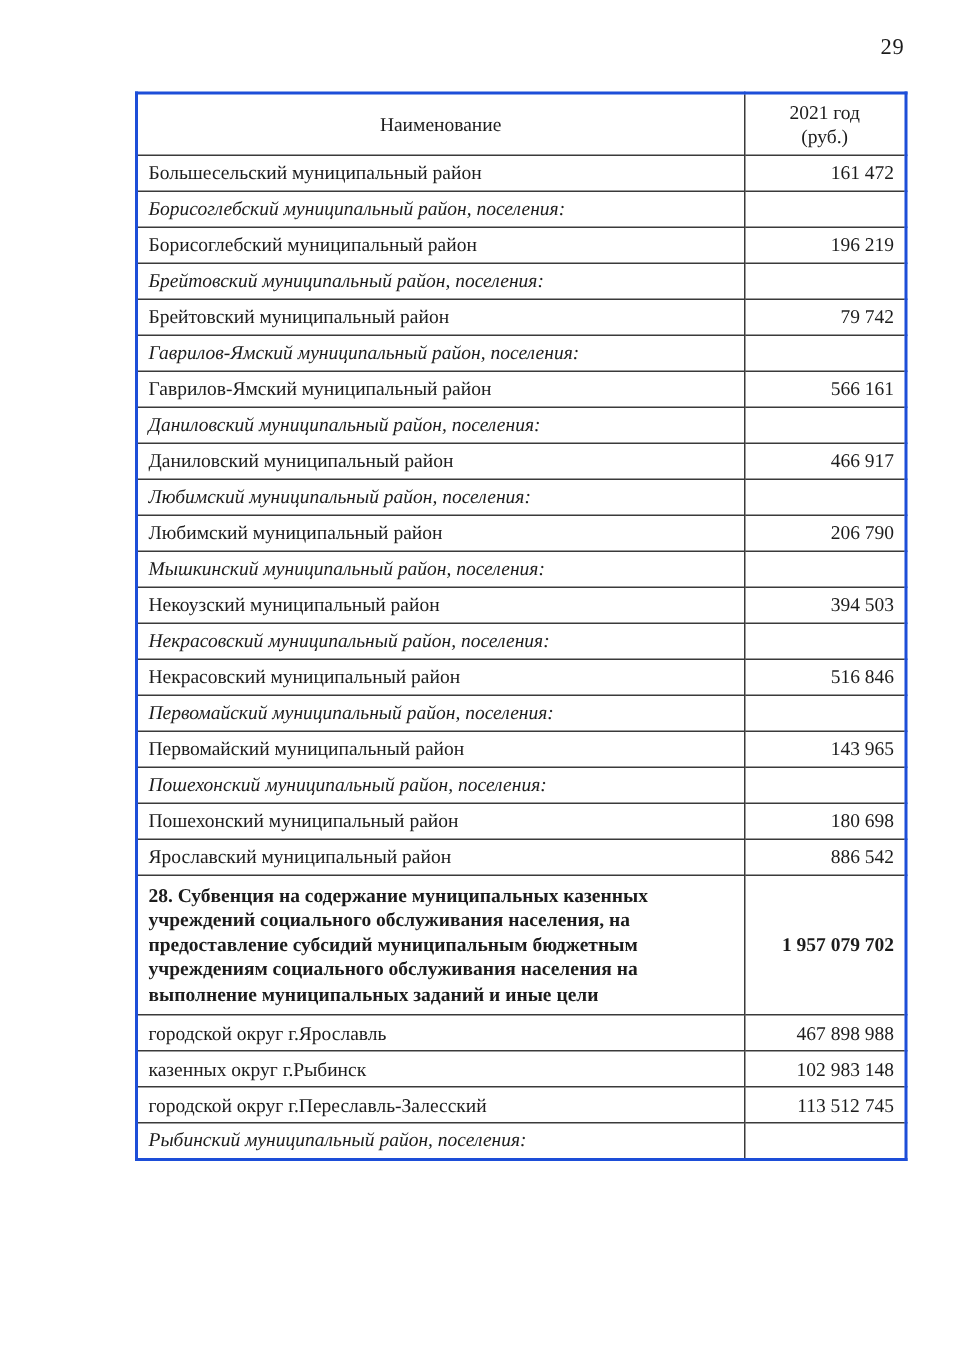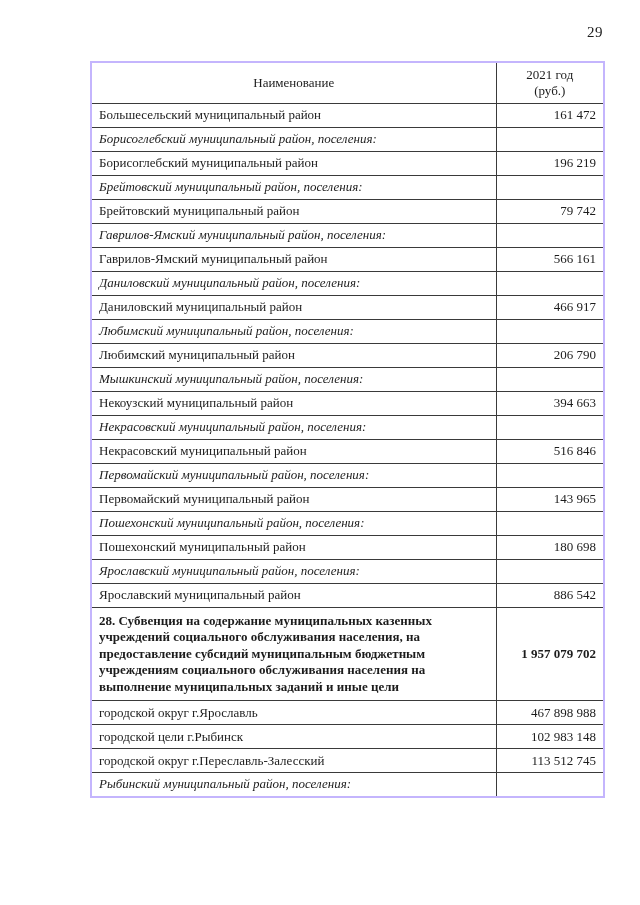--- a/index.html
+++ b/index.html
@@ -21,21 +21,21 @@
     width: 513px;
     margin: 24px 0 0 90px;
     font-size: 15px;
     letter-spacing: 0.5px;
   }
   .doc-table {
     border-collapse: collapse;
     table-layout: fixed;
     width: 513px;
     margin: 20px 0 0 90px;
-    border: 2px solid #c4b5fd;
+    border: 2px solid #1d4ed8;
   }
   .doc-table col.col-name  { width: 405px; }
   .doc-table col.col-value { width: 108px; }
   .doc-table th, .doc-table td {
     border: 1.5px solid #3a3a3a;
     font-size: 13px;
     vertical-align: middle;
     overflow: hidden;
   }
   .doc-table th {
@@ -131,21 +131,21 @@
       <tr class="row-normal">
         <td class="cell-name">Любимский муниципальный район</td>
         <td class="cell-value">206 790</td>
       </tr>
       <tr class="row-italic">
         <td class="cell-name">Мышкинский муниципальный район, поселения:</td>
         <td class="cell-value"></td>
       </tr>
       <tr class="row-normal">
         <td class="cell-name">Некоузский муниципальный район</td>
-        <td class="cell-value">394 663</td>
+        <td class="cell-value">394 503</td>
       </tr>
       <tr class="row-italic">
         <td class="cell-name">Некрасовский муниципальный район, поселения:</td>
         <td class="cell-value"></td>
       </tr>
       <tr class="row-normal">
         <td class="cell-name">Некрасовский муниципальный район</td>
         <td class="cell-value">516 846</td>
       </tr>
       <tr class="row-italic">
@@ -157,38 +157,34 @@
         <td class="cell-value">143 965</td>
       </tr>
       <tr class="row-italic">
         <td class="cell-name">Пошехонский муниципальный район, поселения:</td>
         <td class="cell-value"></td>
       </tr>
       <tr class="row-normal">
         <td class="cell-name">Пошехонский муниципальный район</td>
         <td class="cell-value">180 698</td>
       </tr>
-      <tr class="row-italic">
-        <td class="cell-name">Ярославский муниципальный район, поселения:</td>
-        <td class="cell-value"></td>
-      </tr>
       <tr class="row-normal">
         <td class="cell-name">Ярославский муниципальный район</td>
         <td class="cell-value">886 542</td>
       </tr>
       <tr class="row-bold">
         <td class="cell-name">28. Субвенция на содержание муниципальных казенных учреждений социального обслуживания населения, на предоставление субсидий муниципальным бюджетным учреждениям социального обслуживания населения на выполнение муниципальных заданий и иные цели</td>
         <td class="cell-value">1 957 079 702</td>
       </tr>
       <tr class="row-normal">
         <td class="cell-name">городской округ г.Ярославль</td>
         <td class="cell-value">467 898 988</td>
       </tr>
       <tr class="row-normal">
-        <td class="cell-name">городской цели г.Рыбинск</td>
+        <td class="cell-name">казенных округ г.Рыбинск</td>
         <td class="cell-value">102 983 148</td>
       </tr>
       <tr class="row-normal">
         <td class="cell-name">городской округ г.Переславль-Залесский</td>
         <td class="cell-value">113 512 745</td>
       </tr>
       <tr class="row-italic">
         <td class="cell-name">Рыбинский муниципальный район, поселения:</td>
         <td class="cell-value"></td>
       </tr>

